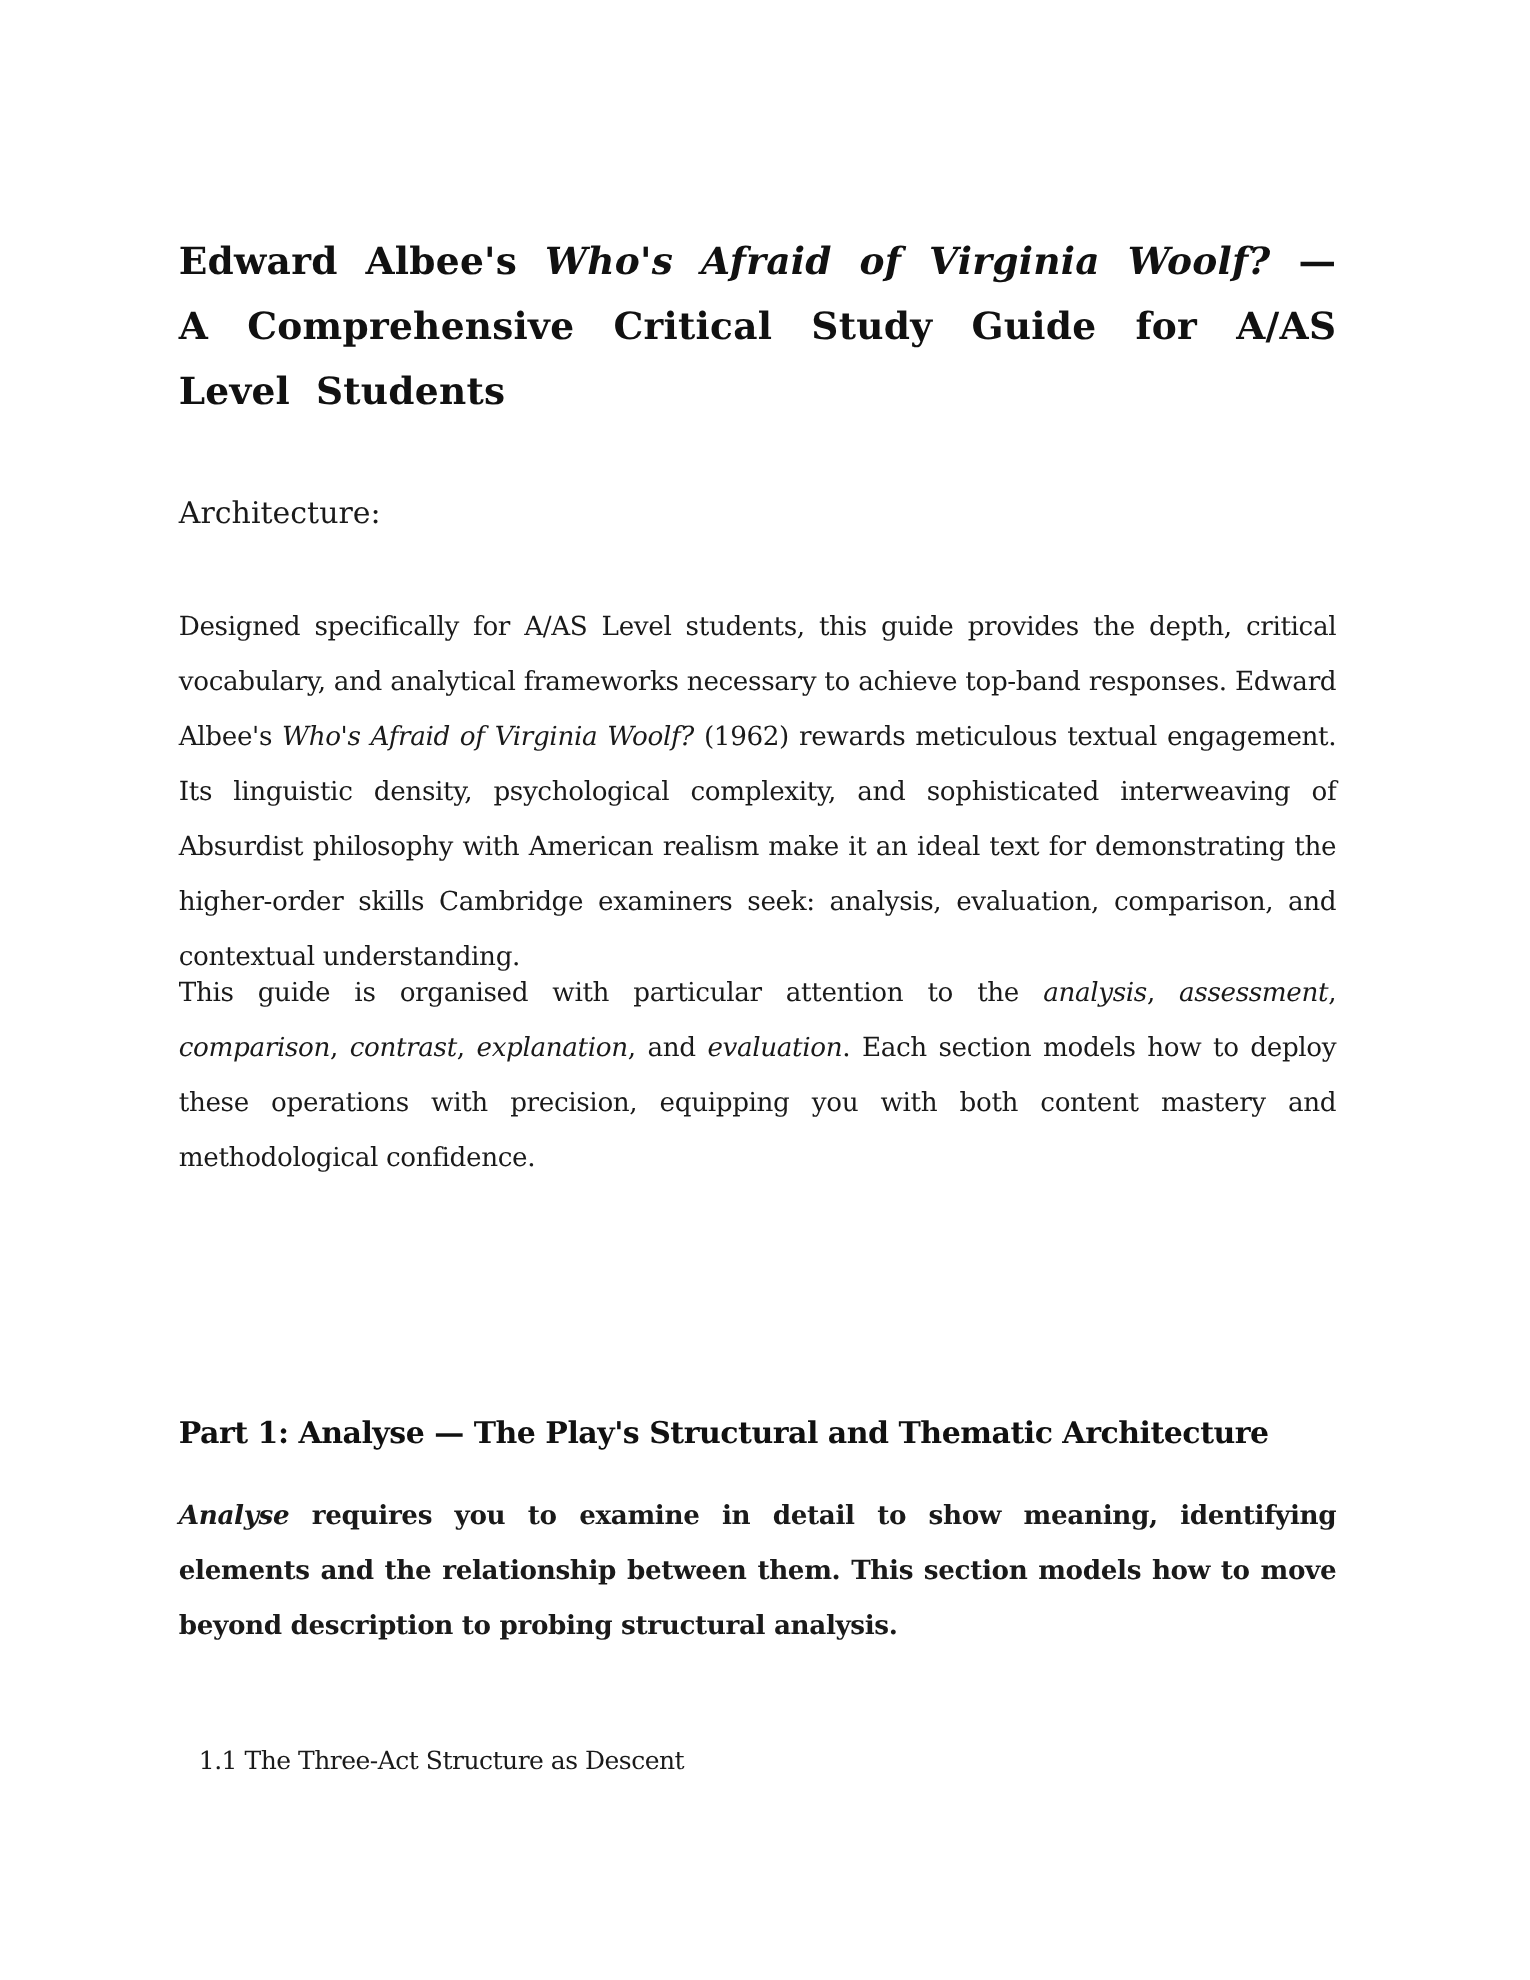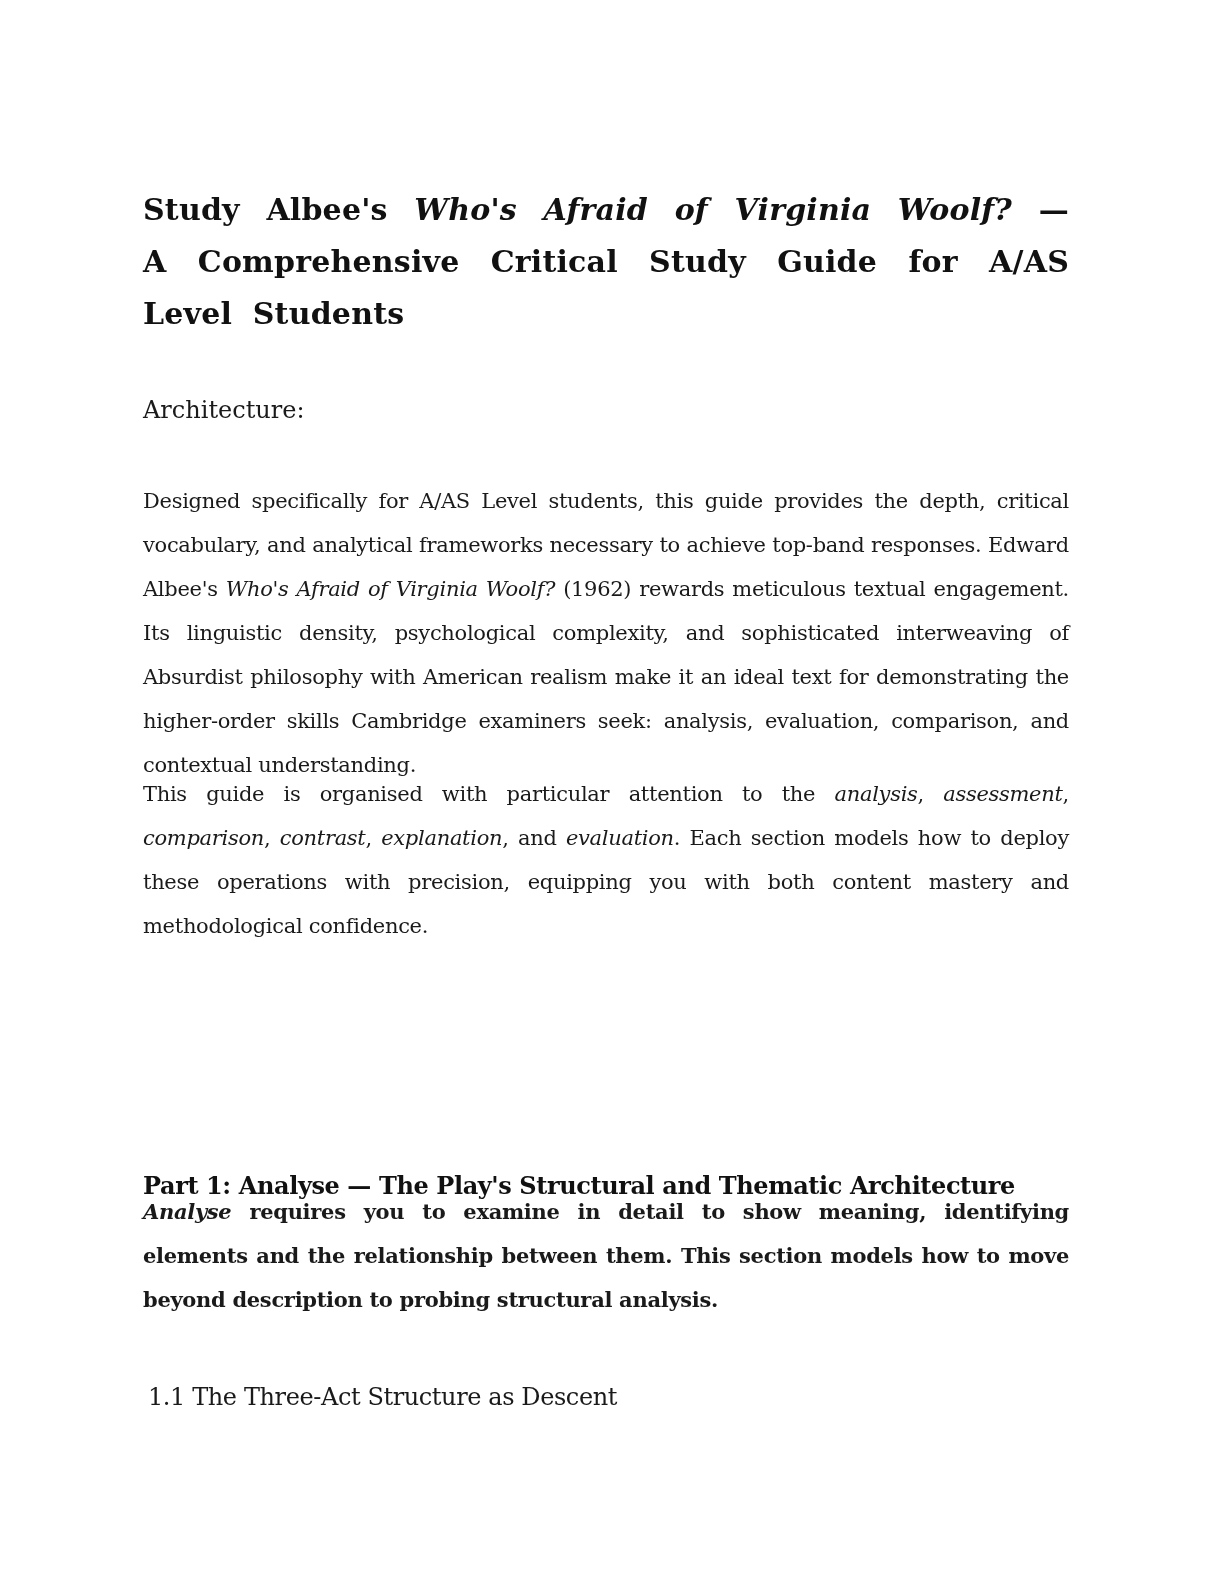--- a/index.html
+++ b/index.html
@@ -54,47 +54,47 @@
       line-height: 44px;
       text-align: justify;
       letter-spacing: -0.3px;
       color: #1a1a1a;
     }
     .p1 { top: 479px; }
     .p2 { top: 772px; }
     .p3 { top: 1190px; font-weight: bold; }
     .section-heading {
       position: absolute;
-      top: 1168px;
+      top: 1128px;
       left: 0;
       margin: 0;
       font-size: 24px;
       line-height: 36px;
       font-weight: bold;
       letter-spacing: -0.4px;
       color: #111111;
     }
     .subsection-heading {
       position: absolute;
       top: 1374px;
       left: 0;
-      margin: 5px;
-      font-size: 24px;
+      margin: 16px;
+      font-size: 20px;
       line-height: 36px;
       font-weight: normal;
       letter-spacing: -0.4px;
     }
     em { font-style: italic; }
   </style>
 </head>
 <body>
 
 <div class="page">
 
-  <h1 class="title"><span class="word-spread"><span>Study Albee's </span><em>Who's Afraid of Virginia Woolf?</em><span> — A Comprehensive Critical Study Guide for A/AS Level Students</span></span></h1>
+  <h1 class="title"><span class="word-spread"><span>Edward Albee's </span><em>Who's Afraid of Virginia Woolf?</em><span> — A Comprehensive Critical Study Guide for A/AS Level Students</span></span></h1>
 
   <p class="intro-label">Architecture:</p>
 
   <p class="para p1"><span>Designed specifically for A/AS Level students, this guide provides the depth, critical vocabulary, and analytical frameworks necessary to achieve top-band responses. Edward Albee's </span><em>Who's Afraid of Virginia Woolf?</em><span> (1962) rewards meticulous textual engagement. Its linguistic density, psychological complexity, and sophisticated interweaving of Absurdist philosophy with American realism make it an ideal text for demonstrating the higher-order skills Cambridge examiners seek: analysis, evaluation, comparison, and contextual understanding.</span></p>
 
   <p class="para p2"><span>This guide is organised with particular attention to the </span><em>analysis</em><span>, </span><em>assessment</em><span>, </span><em>comparison</em><span>, </span><em>contrast</em><span>, </span><em>explanation</em><span>, and </span><em>evaluation</em><span>. Each section models how to deploy these operations with precision, equipping you with both content mastery and methodological confidence.</span></p>
 
   <h2 class="section-heading">Part 1: Analyse — The Play's Structural and Thematic Architecture</h2>
 
   <p class="para p3"><em>Analyse</em><span> requires you to examine in detail to show meaning, identifying elements and the relationship between them. This section models how to move beyond description to probing structural analysis.</span></p>

